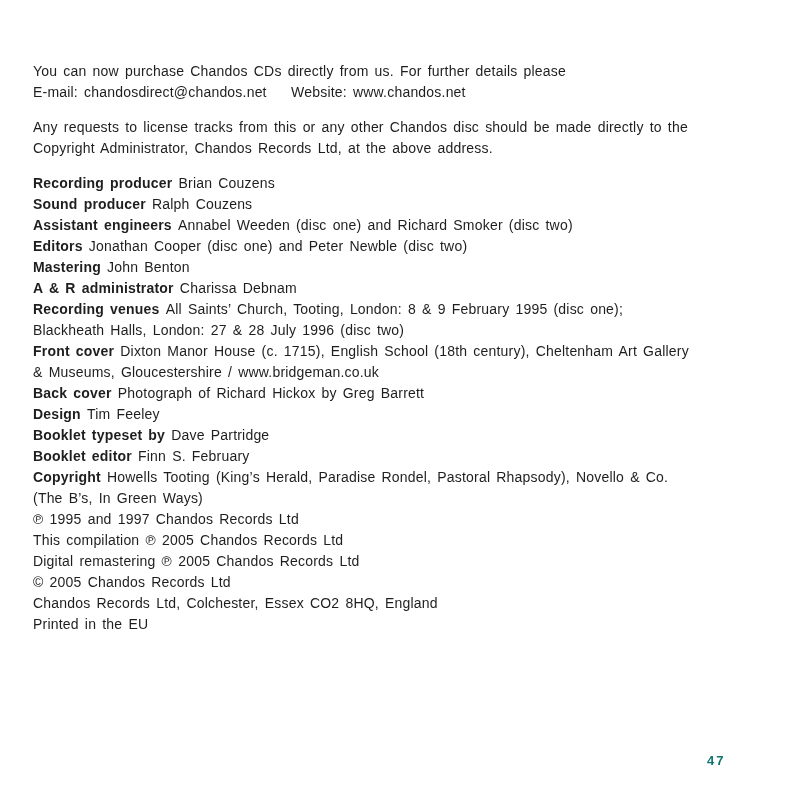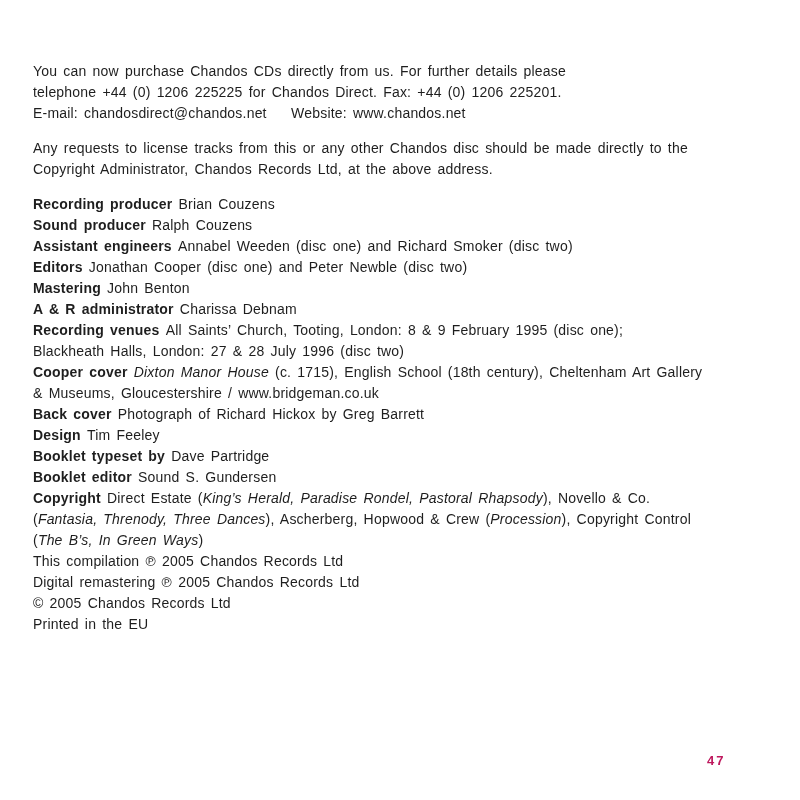--- a/index.html
+++ b/index.html
@@ -25,63 +25,63 @@
     right: 20px;
     font-size: 14px;
     line-height: 21px;
     letter-spacing: 0.2px;
     word-spacing: 2px;
   }
   .para { margin: 0 0 14px 0; }
   .para:last-child { margin-bottom: 4px; }
   .line { white-space: pre; }
   .seg-b { font-weight: bold; }
-  .seg-i { font-style: italic; }
+  .seg-i { }
   .page-number {
     position: absolute;
     left: 707px;
     top: 753px;
     font-size: 13px;
     font-weight: bold;
     letter-spacing: 2px;
     color: #4a4a4a;
   }
 </style>
 </head>
 <body style="background: rgb(255, 255, 255); color: rgb(30, 30, 30);">
 
 <main class="page">
   <section class="doc" id="doc-root">
       <div class="para">
         <div class="line"><span>You can now purchase Chandos CDs directly from us. For further details please</span></div>
-        <div class="line"><span>telephone +44 (0) 1206 225225 for Chandos Direct. Fax: +44 (0) 1206 225201.</span></div>
         <div class="line"><span>E-mail: chandosdirect@chandos.net    Website: www.chandos.net</span></div>
       </div>
       <div class="para">
         <div class="line"><span>Any requests to license tracks from this or any other Chandos disc should be made directly to the</span></div>
         <div class="line"><span>Copyright Administrator, Chandos Records Ltd, at the above address.</span></div>
       </div>
       <div class="para">
         <div class="line"><span class="seg-b">Recording producer </span><span>Brian Couzens</span></div>
         <div class="line"><span class="seg-b">Sound producer </span><span>Ralph Couzens</span></div>
         <div class="line"><span class="seg-b">Assistant engineers </span><span>Annabel Weeden (disc one) and Richard Smoker (disc two)</span></div>
         <div class="line"><span class="seg-b">Editors </span><span>Jonathan Cooper (disc one) and Peter Newble (disc two)</span></div>
         <div class="line"><span class="seg-b">Mastering </span><span>John Benton</span></div>
         <div class="line"><span class="seg-b">A &amp; R administrator </span><span>Charissa Debnam</span></div>
         <div class="line"><span class="seg-b">Recording venues </span><span>All Saints’ Church, Tooting, London: 8 &amp; 9 February 1995 (disc one);</span></div>
         <div class="line"><span>Blackheath Halls, London: 27 &amp; 28 July 1996 (disc two)</span></div>
-        <div class="line"><span class="seg-b">Cooper cover </span><span class="seg-i">Dixton Manor House</span><span> (c. 1715), English School (18th century), Cheltenham Art Gallery</span></div>
+        <div class="line"><span class="seg-b">Front cover </span><span class="seg-i">Dixton Manor House</span><span> (c. 1715), English School (18th century), Cheltenham Art Gallery</span></div>
         <div class="line"><span>&amp; Museums, Gloucestershire / www.bridgeman.co.uk</span></div>
         <div class="line"><span class="seg-b">Back cover </span><span>Photograph of Richard Hickox by Greg Barrett</span></div>
         <div class="line"><span class="seg-b">Design </span><span>Tim Feeley</span></div>
         <div class="line"><span class="seg-b">Booklet typeset by </span><span>Dave Partridge</span></div>
-        <div class="line"><span class="seg-b">Booklet editor </span><span>Sound S. Gundersen</span></div>
-        <div class="line"><span class="seg-b">Copyright </span><span>Direct Estate (</span><span class="seg-i">King’s Herald, Paradise Rondel, Pastoral Rhapsody</span><span>), Novello &amp; Co.</span></div>
-        <div class="line"><span>(</span><span class="seg-i">Fantasia, Threnody, Three Dances</span><span>), Ascherberg, Hopwood &amp; Crew (</span><span class="seg-i">Procession</span><span>), Copyright Control</span></div>
+        <div class="line"><span class="seg-b">Booklet editor </span><span>Finn S. February</span></div>
+        <div class="line"><span class="seg-b">Copyright </span><span>Howells Tooting (</span><span class="seg-i">King’s Herald, Paradise Rondel, Pastoral Rhapsody</span><span>), Novello &amp; Co.</span></div>
         <div class="line"><span>(</span><span class="seg-i">The B’s, In Green Ways</span><span>)</span></div>
+        <div class="line"><span>℗ 1995 and 1997 Chandos Records Ltd</span></div>
         <div class="line"><span>This compilation ℗ 2005 Chandos Records Ltd</span></div>
         <div class="line"><span>Digital remastering ℗ 2005 Chandos Records Ltd</span></div>
         <div class="line"><span>© 2005 Chandos Records Ltd</span></div>
+        <div class="line"><span>Chandos Records Ltd, Colchester, Essex CO2 8HQ, England</span></div>
         <div class="line"><span>Printed in the EU</span></div>
       </div>
     </section>
-  <div class="page-number" style="color: #be185d;">47</div>
+  <div class="page-number" style="color: #0f766e;">47</div>
 </main>
 
 </body></html>

